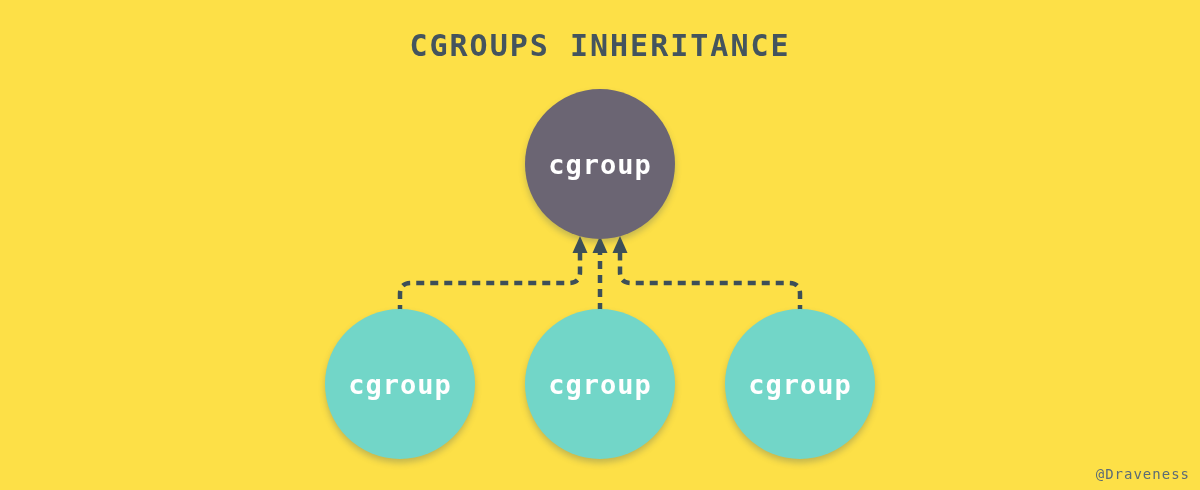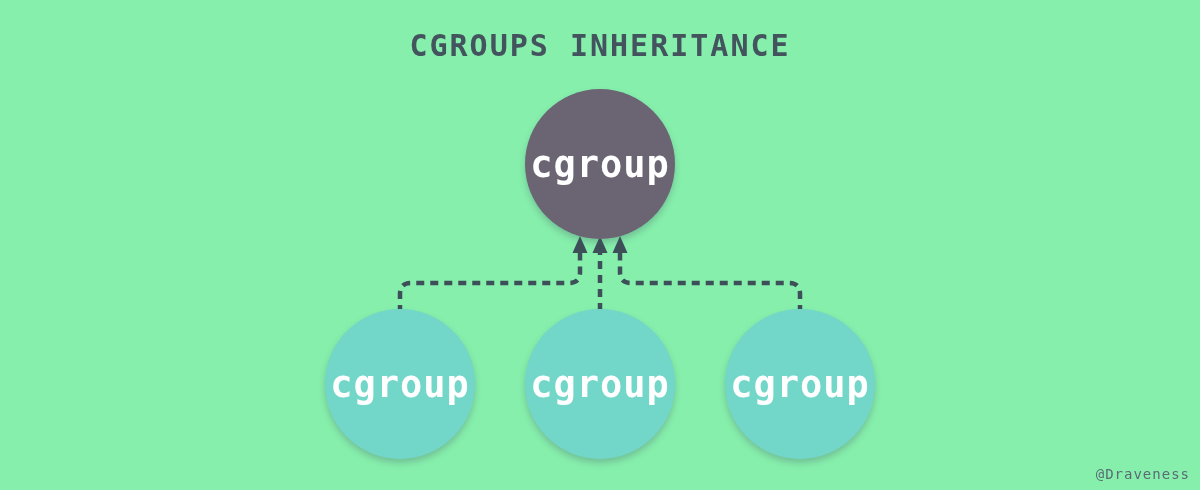--- a/index.html
+++ b/index.html
@@ -1,20 +1,20 @@
 <!DOCTYPE html>
 <html><head>
 <meta charset="utf-8">
 <style>
   html, body { margin: 0; padding: 0; }
   .canvas {
     position: relative;
     width: 1200px;
     height: 490px;
-    background: #86efac;
+    background: #fde047;
     overflow: hidden;
     font-family: "DejaVu Sans Mono", "Liberation Mono", monospace;
   }
   .title {
     position: absolute;
     top: 28px;
     left: 0;
     width: 100%;
     text-align: center;
     font-size: 30px;
@@ -38,21 +38,21 @@
   .arrowhead { fill: #3d4f58; }
   .node {
     position: absolute;
     width: 150px;
     height: 150px;
     border-radius: 50%;
     display: flex;
     align-items: center;
     justify-content: center;
     color: #ffffff;
-    font-size: 37px;
+    font-size: 27px;
     font-weight: bold;
     letter-spacing: 1px;
     box-shadow: 0 4px 6px rgba(69, 90, 100, 0.30);
   }
   .node.parent { left: 525px; top: 89px;  background: #6b6573; }
   .node.child-0 { left: 325px; top: 309px; background: #72d6c8; }
   .node.child-1 { left: 525px; top: 309px; background: #72d6c8; }
   .node.child-2 { left: 725px; top: 309px; background: #72d6c8; }
   .watermark {
     position: absolute;

